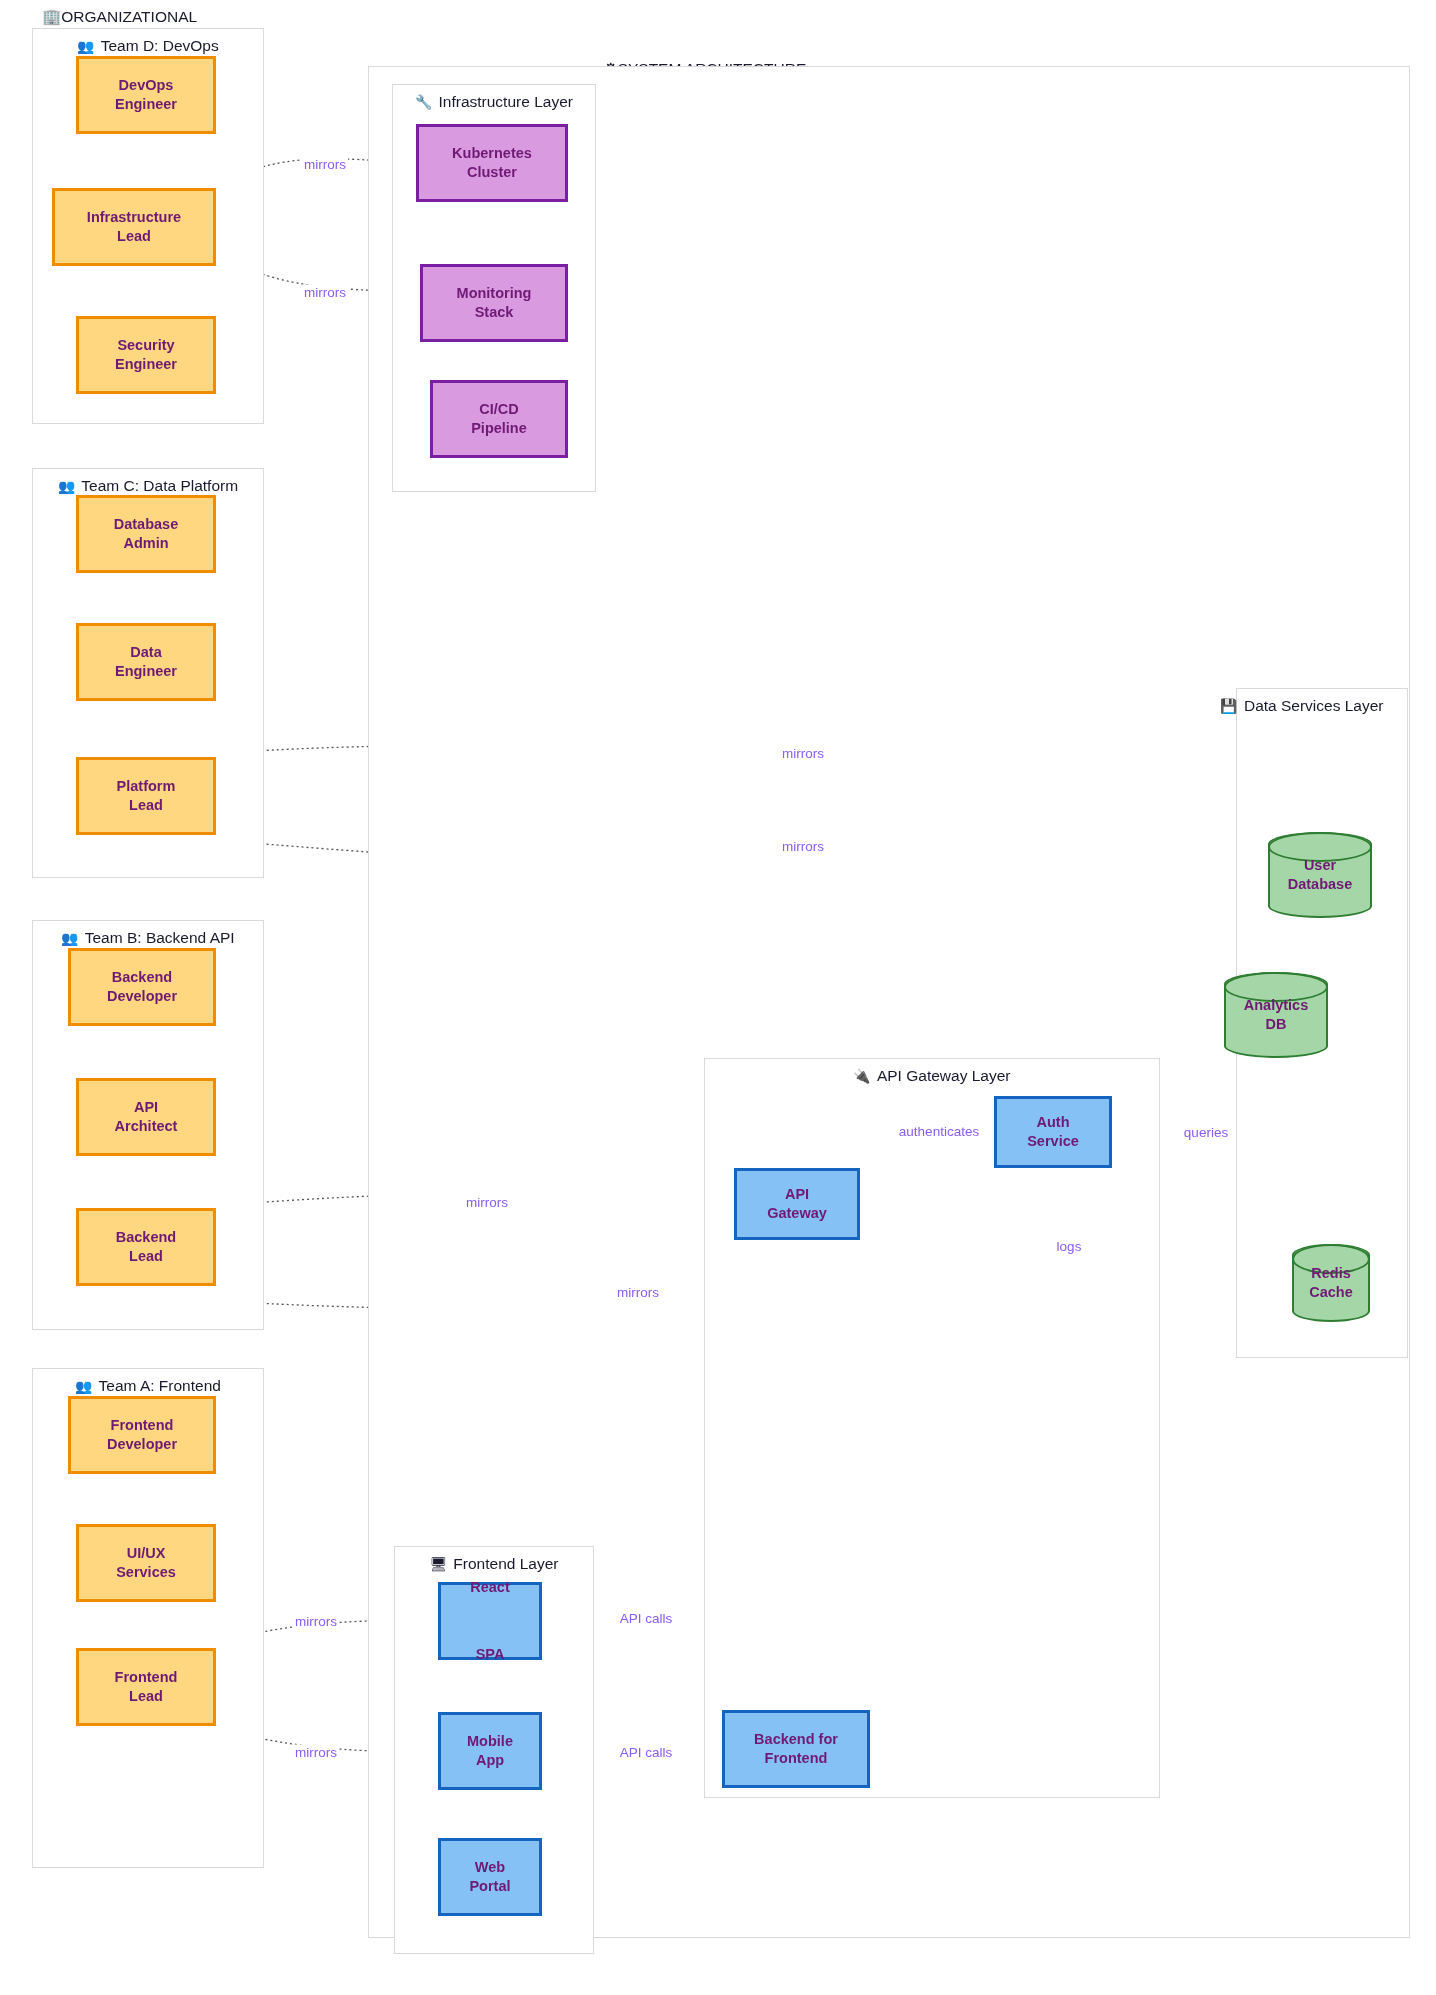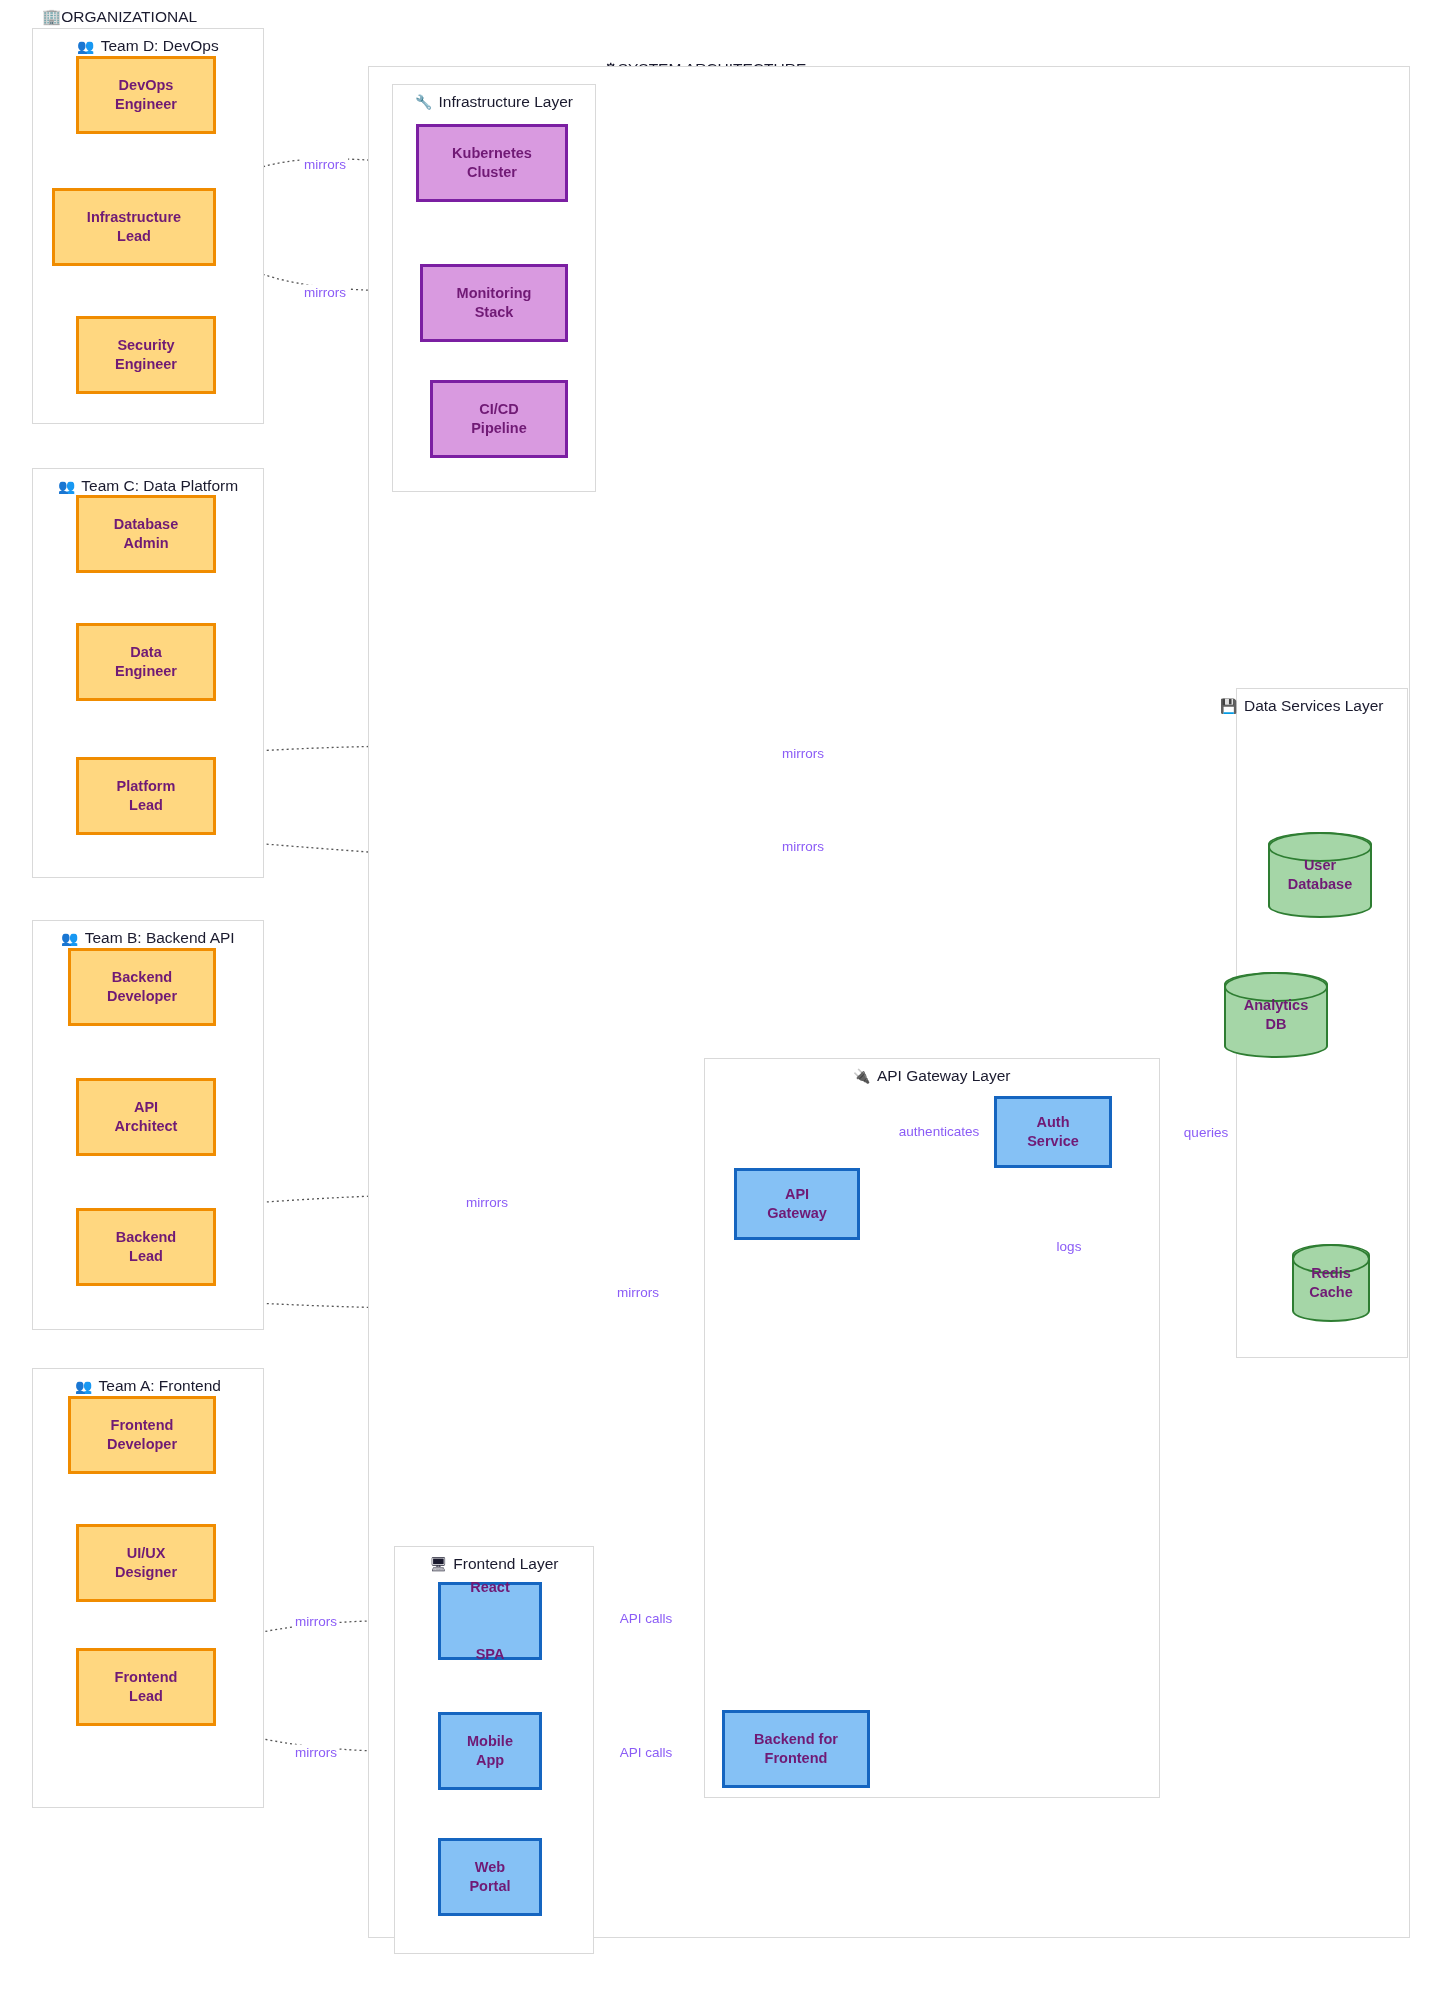--- a/index.html
+++ b/index.html
@@ -212,32 +212,32 @@
   </div>
   <div class="node person" style="left:76px; top:1078px; width:140px; height:78px;">
     <span>API</span>
     <span>Architect</span>
   </div>
   <div class="node person" style="left:76px; top:1208px; width:140px; height:78px;">
     <span>Backend</span>
     <span>Lead</span>
   </div>
 
-  <div class="cluster" style="left:32px; top:1368px; width:232px; height:440px;">
+  <div class="cluster" style="left:32px; top:1368px; width:232px; height:500px;">
     <div class="cluster-title">
       <span class="ic">👥</span><span>Team A: Frontend</span>
     </div>
   </div>
   <div class="node person" style="left:68px; top:1396px; width:148px; height:78px;">
     <span>Frontend</span>
     <span>Developer</span>
   </div>
   <div class="node person" style="left:76px; top:1524px; width:140px; height:78px;">
     <span>UI/UX</span>
-    <span>Designer</span>
+    <span>Services</span>
   </div>
   <div class="node person" style="left:76px; top:1648px; width:140px; height:78px;">
     <span>Frontend</span>
     <span>Lead</span>
   </div>
 
   <div class="cluster" style="left:392px; top:84px; width:204px; height:408px;">
     <div class="cluster-title">
       <span class="ic">🔧</span><span>Infrastructure Layer</span>
     </div>

